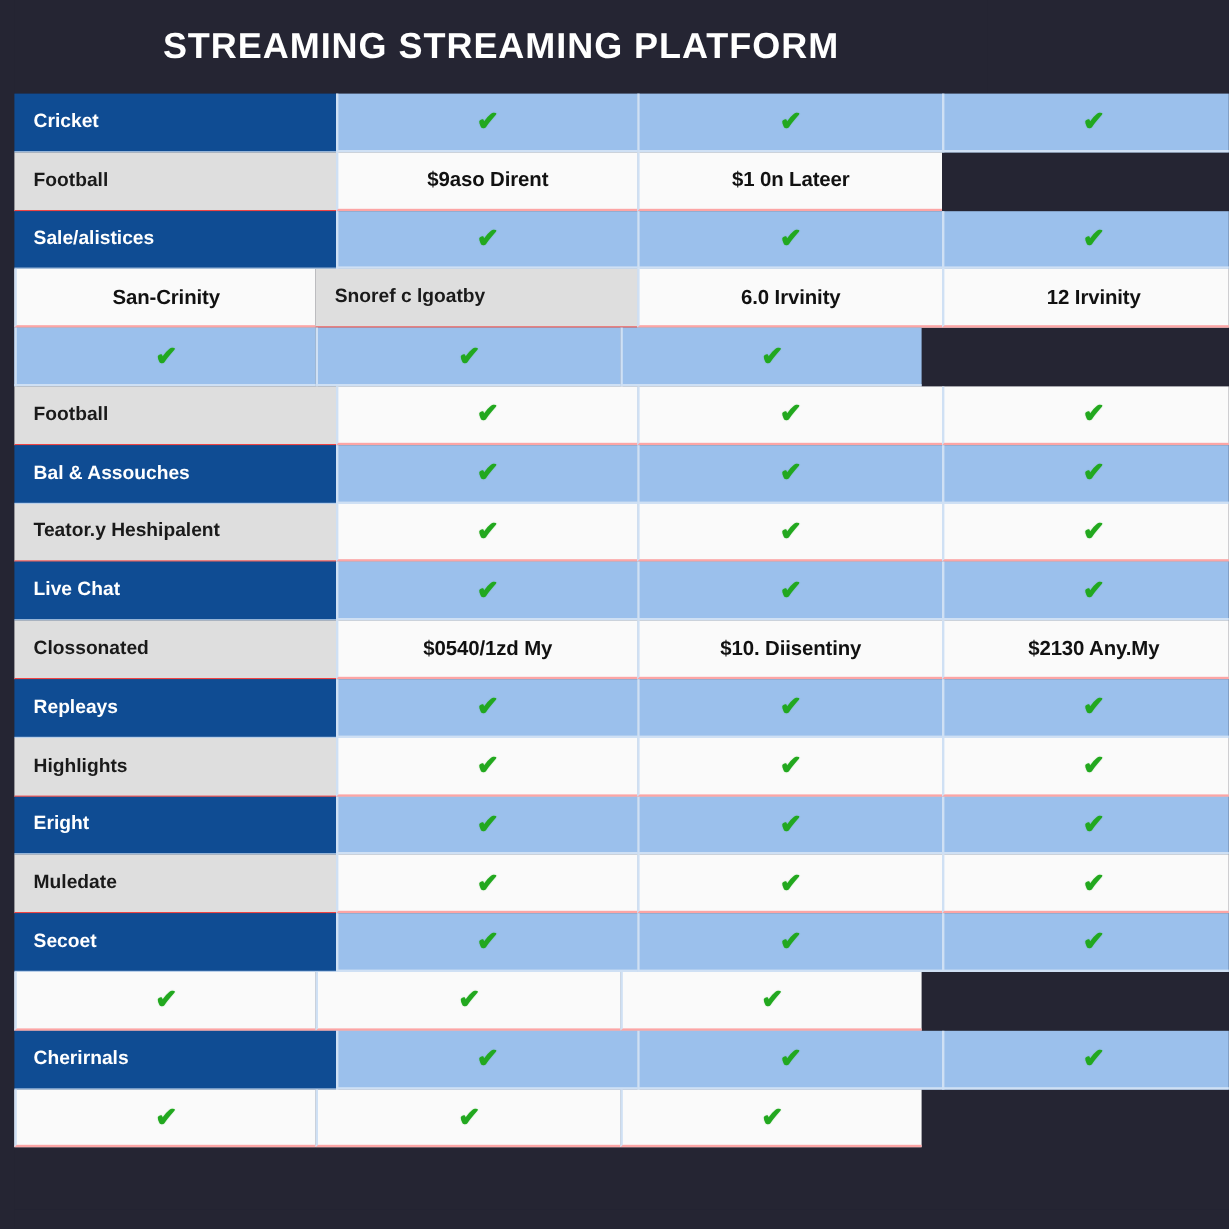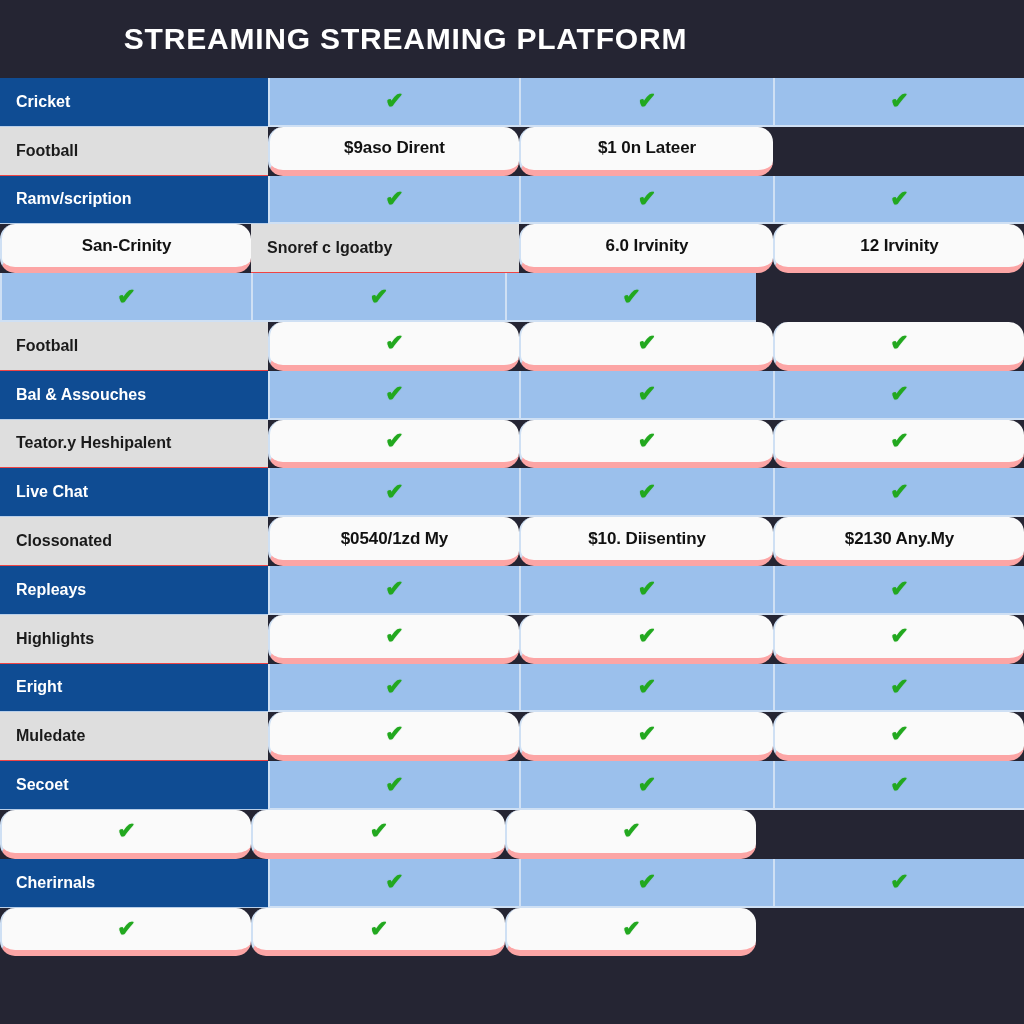--- a/index.html
+++ b/index.html
@@ -2,21 +2,21 @@
 <html><head>
 <meta charset="utf-8">
 <style>
   html,body{margin:0;padding:0;}
   body{
     width:1024px;height:1024px;overflow:hidden;
     background:#252533;
     font-family:"Liberation Sans", sans-serif;
     -webkit-font-smoothing:antialiased;
   }
-  #app{position:relative;width:811px;height:1024px;box-sizing:border-box;}
+  #app{position:relative;width:811px;height:1024px;box-sizing:border-box;margin-left:12px;}
 
   
   .title-bar{
     height:78px;
     display:flex;align-items:center;justify-content:center;
     background:#252533;
   }
   .title{
     color:#ffffff;
     font-size:30px;
@@ -80,21 +80,21 @@
   .head-row .c-data{
     background:#0E2A4E;
     color:#ffffff;
     font-size:19px;
     border-left:2px solid #3b5b82;
     border-bottom:2px solid #9dbde3;
   }
   .head-row .c-data.c1{border-left:2px solid #3b5b82;}
 
   .data-row.odd  .c-data{background:#9BC0EC;border-bottom:2px solid #cfe0f4;}
-  .data-row.even .c-data{background:#FAFAFA;border-bottom:6px solid #fca5a5;color:#131313;border-radius:15px;}
+  .data-row.even .c-data{background:#FAFAFA;border-bottom:2px solid #fca5a5;color:#131313;}
 
   .check{
     color:#22a81f;
     font-size:22px;
     line-height:1;
     font-weight:bold;
     text-shadow:0 0 1px rgba(34,168,31,.45);
   }
 
   .val{color:#111111;letter-spacing:-.1px;}
@@ -129,21 +129,21 @@
       <div class="row data-row even">
         <div class="cell c-label">Football</div>
         <div class="cell c-data c1">
           <span class="val">$9aso Dirent</span>
         </div>
         <div class="cell c-data c2">
           <span class="val">$1 0n Lateer</span>
         </div>
       </div>
       <div class="row data-row odd">
-        <div class="cell c-label">Ramv/scription</div>
+        <div class="cell c-label">Sale/alistices</div>
         <div class="cell c-data c1">
           <span class="check">✔</span>
         </div>
         <div class="cell c-data c2">
           <span class="check">✔</span>
         </div>
         <div class="cell c-data c3">
           <span class="check">✔</span>
         </div>
       </div>

